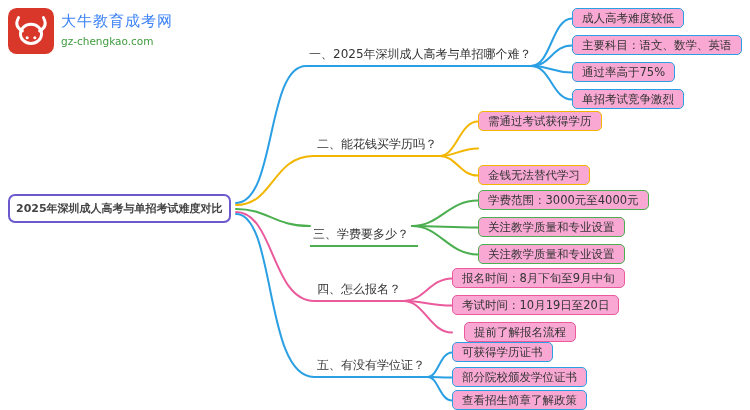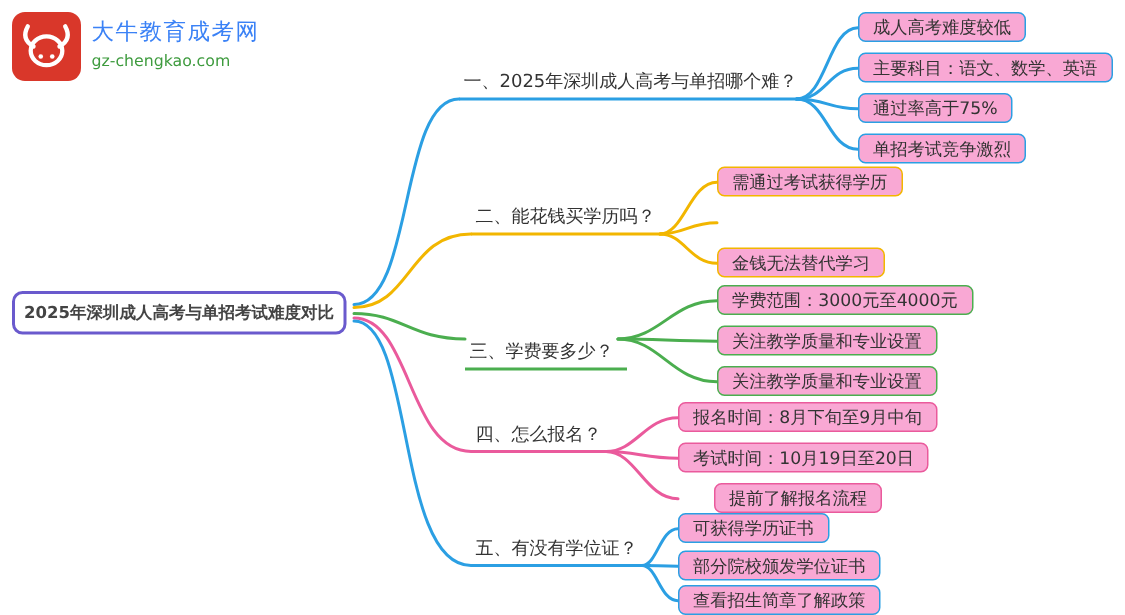--- a/index.html
+++ b/index.html
@@ -42,21 +42,21 @@
   }
   .lb1{border-color:#2b9fe3;}
   .lb2{border-color:#f2b600;}
   .lb3{border-color:#4bae4f;}
   .lb4{border-color:#ea5a9c;}
   .lb5{border-color:#2b9fe3;}
 
   .b1l1{left:572px;top:8px;}  .b1l2{left:572px;top:35px;} .b1l3{left:572px;top:62px;} .b1l4{left:572px;top:89px;}
   .b2l1{left:478px;top:111px;}.b2l2{left:478px;top:138px;}.b2l3{left:478px;top:165px;}
   .b3l1{left:478px;top:190px;}.b3l2{left:478px;top:217px;}.b3l3{left:478px;top:244px;}
-  .b4l1{left:452px;top:268px;}.b4l2{left:452px;top:295px;}.b4l3{left:476px;top:322px;}
+  .b4l1{left:452px;top:268px;}.b4l2{left:452px;top:295px;}.b4l3{left:464px;top:322px;}
   .b5l1{left:452px;top:342px;}.b5l2{left:452px;top:367px;}.b5l3{left:452px;top:390px;}
 </style>
 </head>
 <body>
 
 <div class="stage">
 
   <svg class="links" viewBox="0 0 750 410">
     <g>
       <path d="M236,203 C276,203 266,66 306,66" stroke="#2b9fe3"></path>

